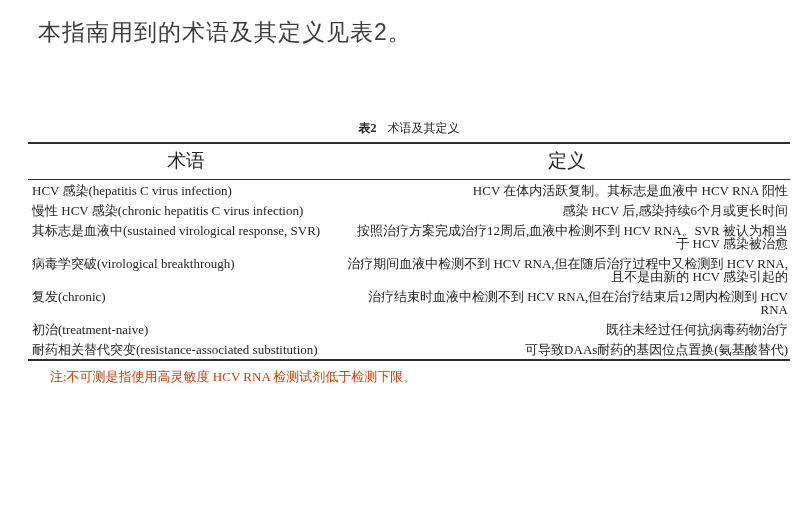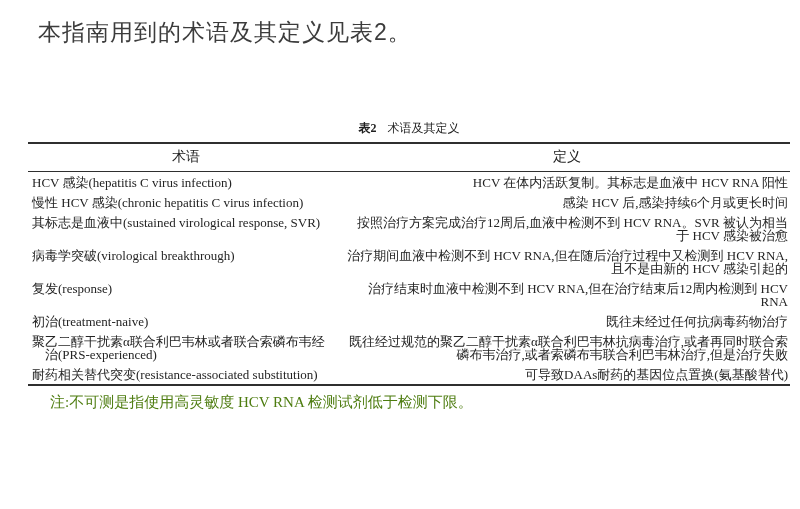--- a/index.html
+++ b/index.html
@@ -47,21 +47,21 @@
     table-layout: fixed;
     border-top: 2px solid #2f2f2f;
     border-bottom: 2px solid #2f2f2f;
     font-size: 13px;
     color: #242424;
   }
   col.c-term { width: 41.5%; }
   col.c-def  { width: 58.5%; }
   thead th {
     font-weight: 400;
-    font-size: 14px;
+    font-size: 19px;
     text-align: center;
     padding: 4px 0 5px;
     border-bottom: 1px solid #2f2f2f;
   }
   tbody td {
     vertical-align: top;
     line-height: 13px;
     padding-top: 4px;
     padding-bottom: 3px;
   }
@@ -72,23 +72,23 @@
   }
   td.def {
     padding-left: 13px;
     padding-right: 2px;
     text-indent: -13px;
     text-align: right;
   }
   .footnote {
     margin-top: 9px;
     padding-left: 22px;
-    font-size: 15px;
+    font-size: 13px;
     line-height: 14px;
-    color: #4d7c0f;
+    color: #c2410c;
   }
 </style>
 </head>
 <body>
 
 <div class="page">
 
   <div class="heading">本指南用到的术语及其定义见表2。</div>
 
   <div class="table-wrap">
@@ -119,30 +119,26 @@
         </tr>
         <tr>
           <td class="term">其标志是血液中(sustained virological response, SVR)</td>
           <td class="def">按照治疗方案完成治疗12周后,血液中检测不到 HCV RNA。SVR 被认为相当于 HCV 感染被治愈</td>
         </tr>
         <tr>
           <td class="term">病毒学突破(virological breakthrough)</td>
           <td class="def">治疗期间血液中检测不到 HCV RNA,但在随后治疗过程中又检测到 HCV RNA,且不是由新的 HCV 感染引起的</td>
         </tr>
         <tr>
-          <td class="term">复发(response)</td>
+          <td class="term">复发(chronic)</td>
           <td class="def">治疗结束时血液中检测不到 HCV RNA,但在治疗结束后12周内检测到 HCV RNA</td>
         </tr>
         <tr>
           <td class="term">初治(treatment-naive)</td>
           <td class="def">既往未经过任何抗病毒药物治疗</td>
-        </tr>
-        <tr>
-          <td class="term">聚乙二醇干扰素α联合利巴韦林或者联合索磷布韦经治(PRS-experienced)</td>
-          <td class="def">既往经过规范的聚乙二醇干扰素α联合利巴韦林抗病毒治疗,或者再同时联合索磷布韦治疗,或者索磷布韦联合利巴韦林治疗,但是治疗失败</td>
         </tr>
         <tr>
           <td class="term">耐药相关替代突变(resistance-associated substitution)</td>
           <td class="def">可导致DAAs耐药的基因位点置换(氨基酸替代)</td>
         </tr>
       </tbody>
     </table>
 
     <div class="footnote">注:不可测是指使用高灵敏度 HCV RNA 检测试剂低于检测下限。</div>
 

